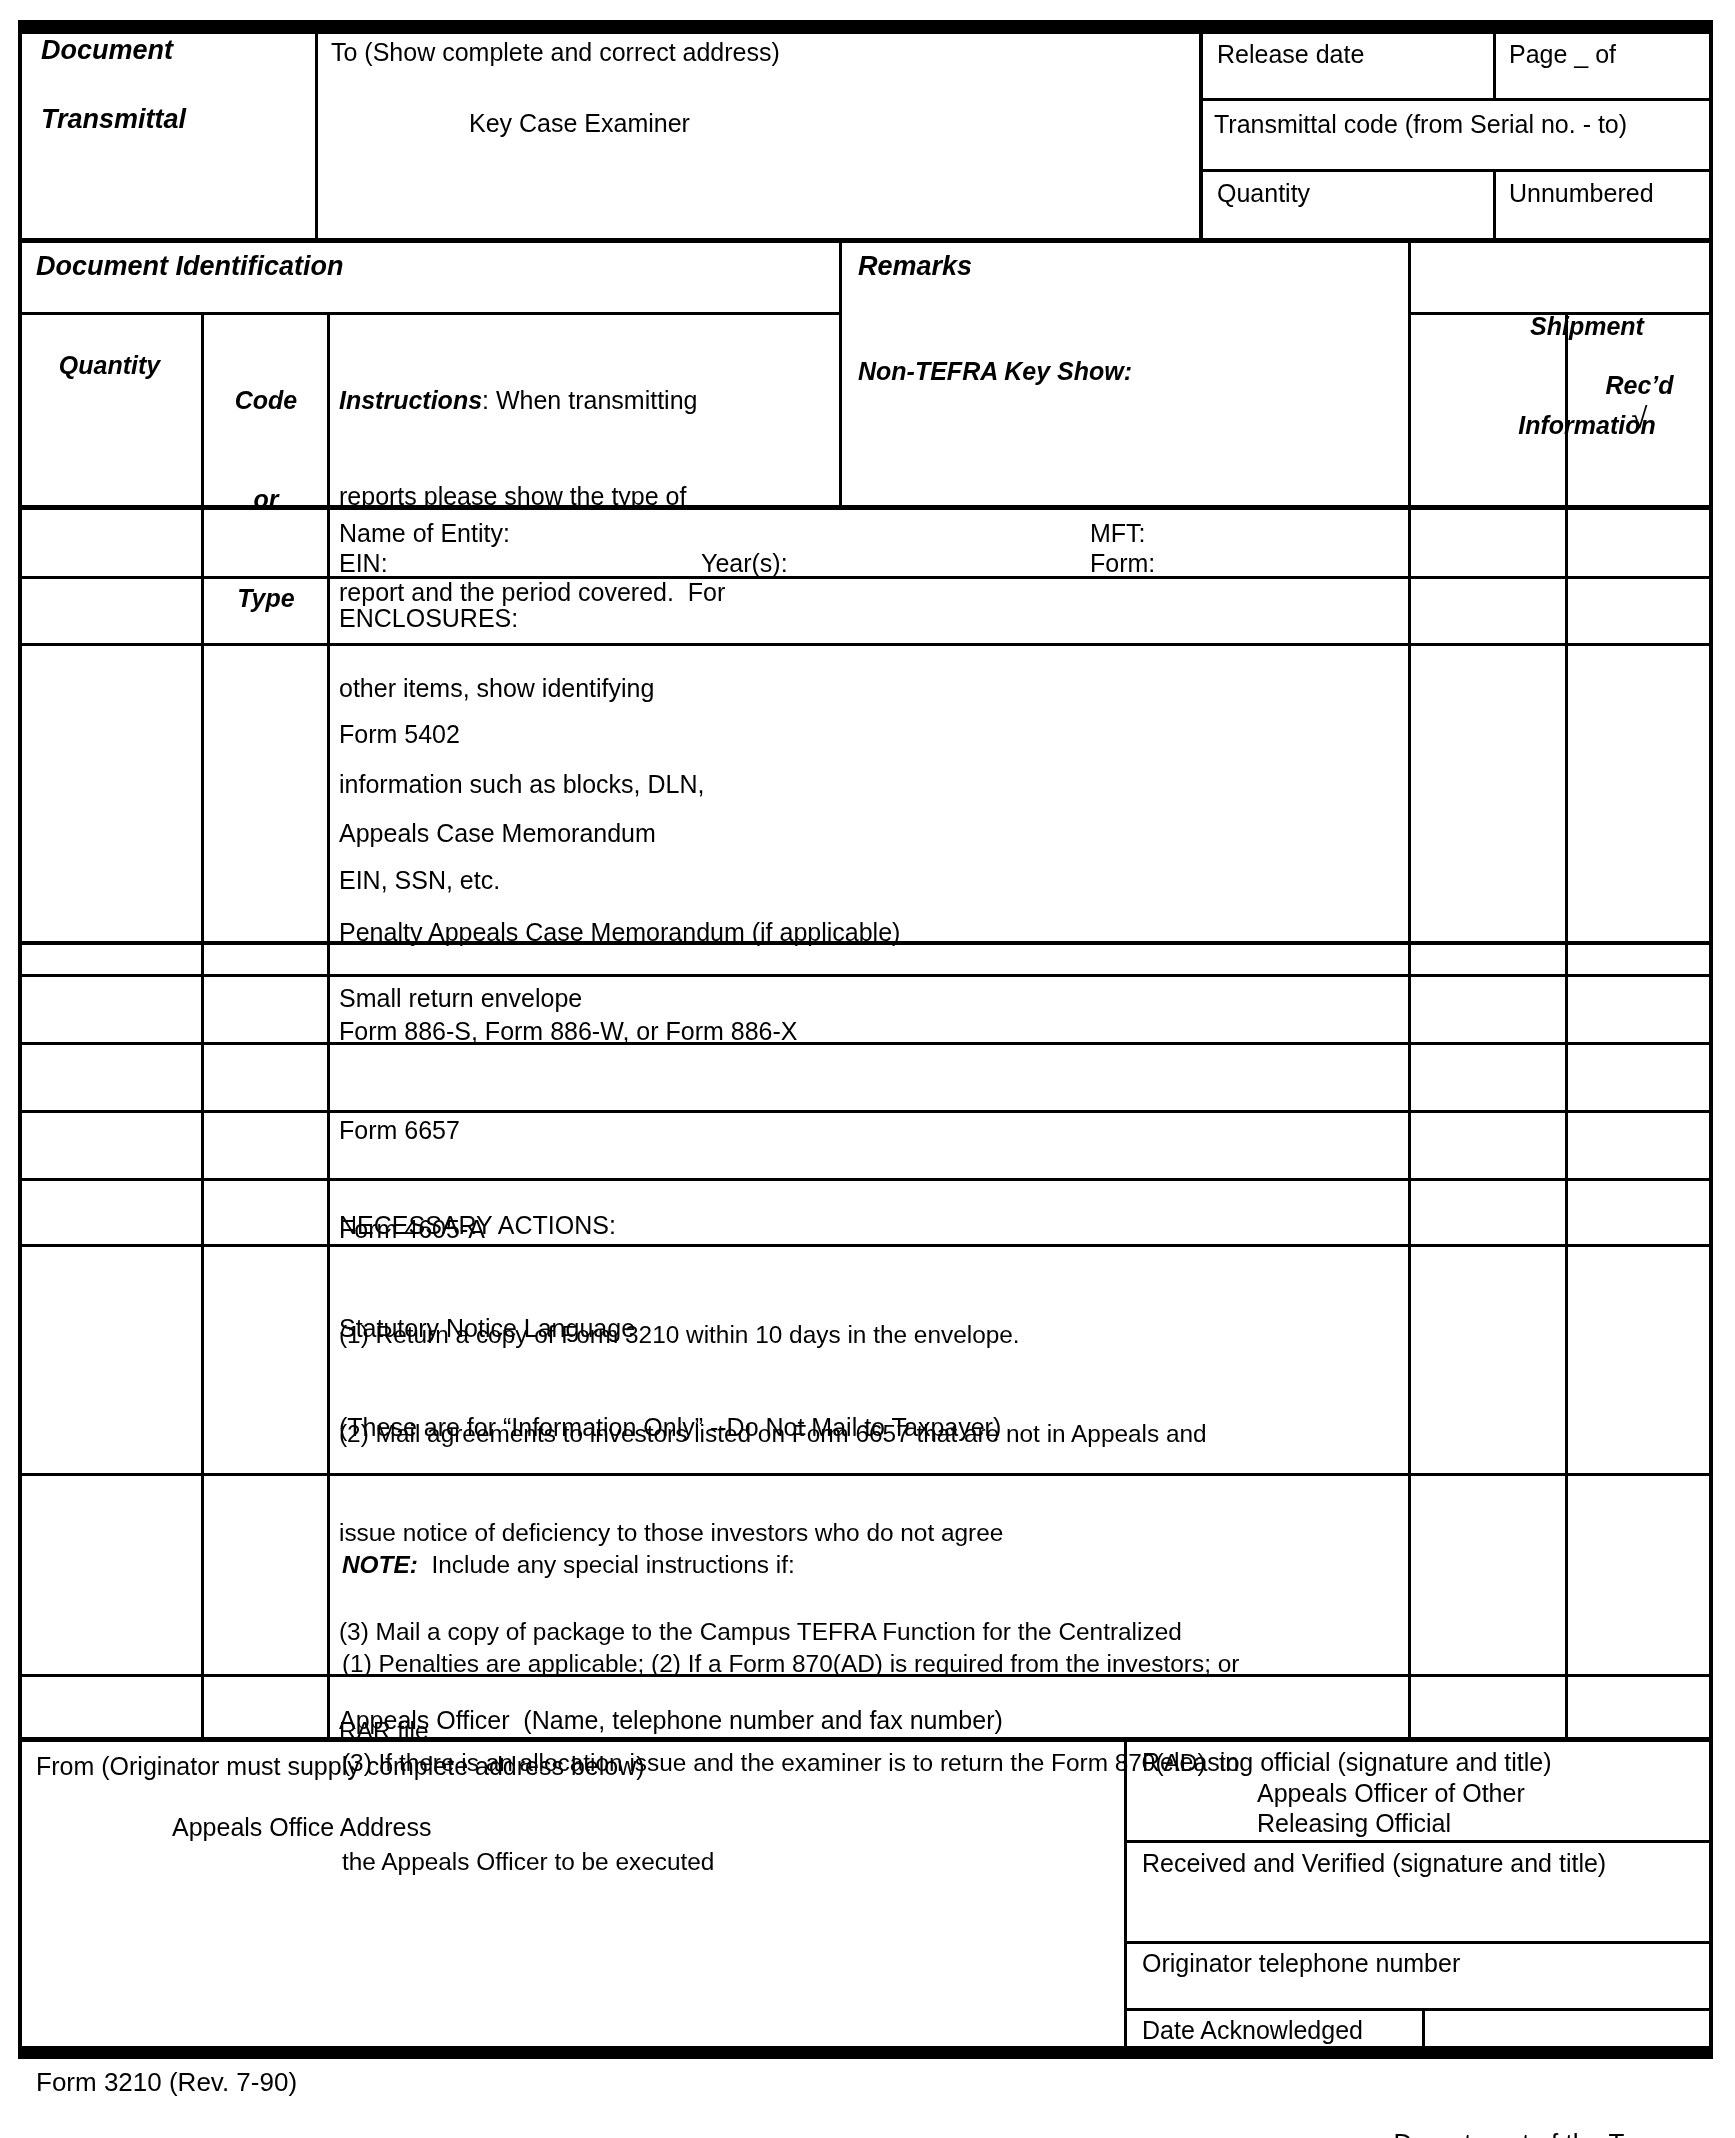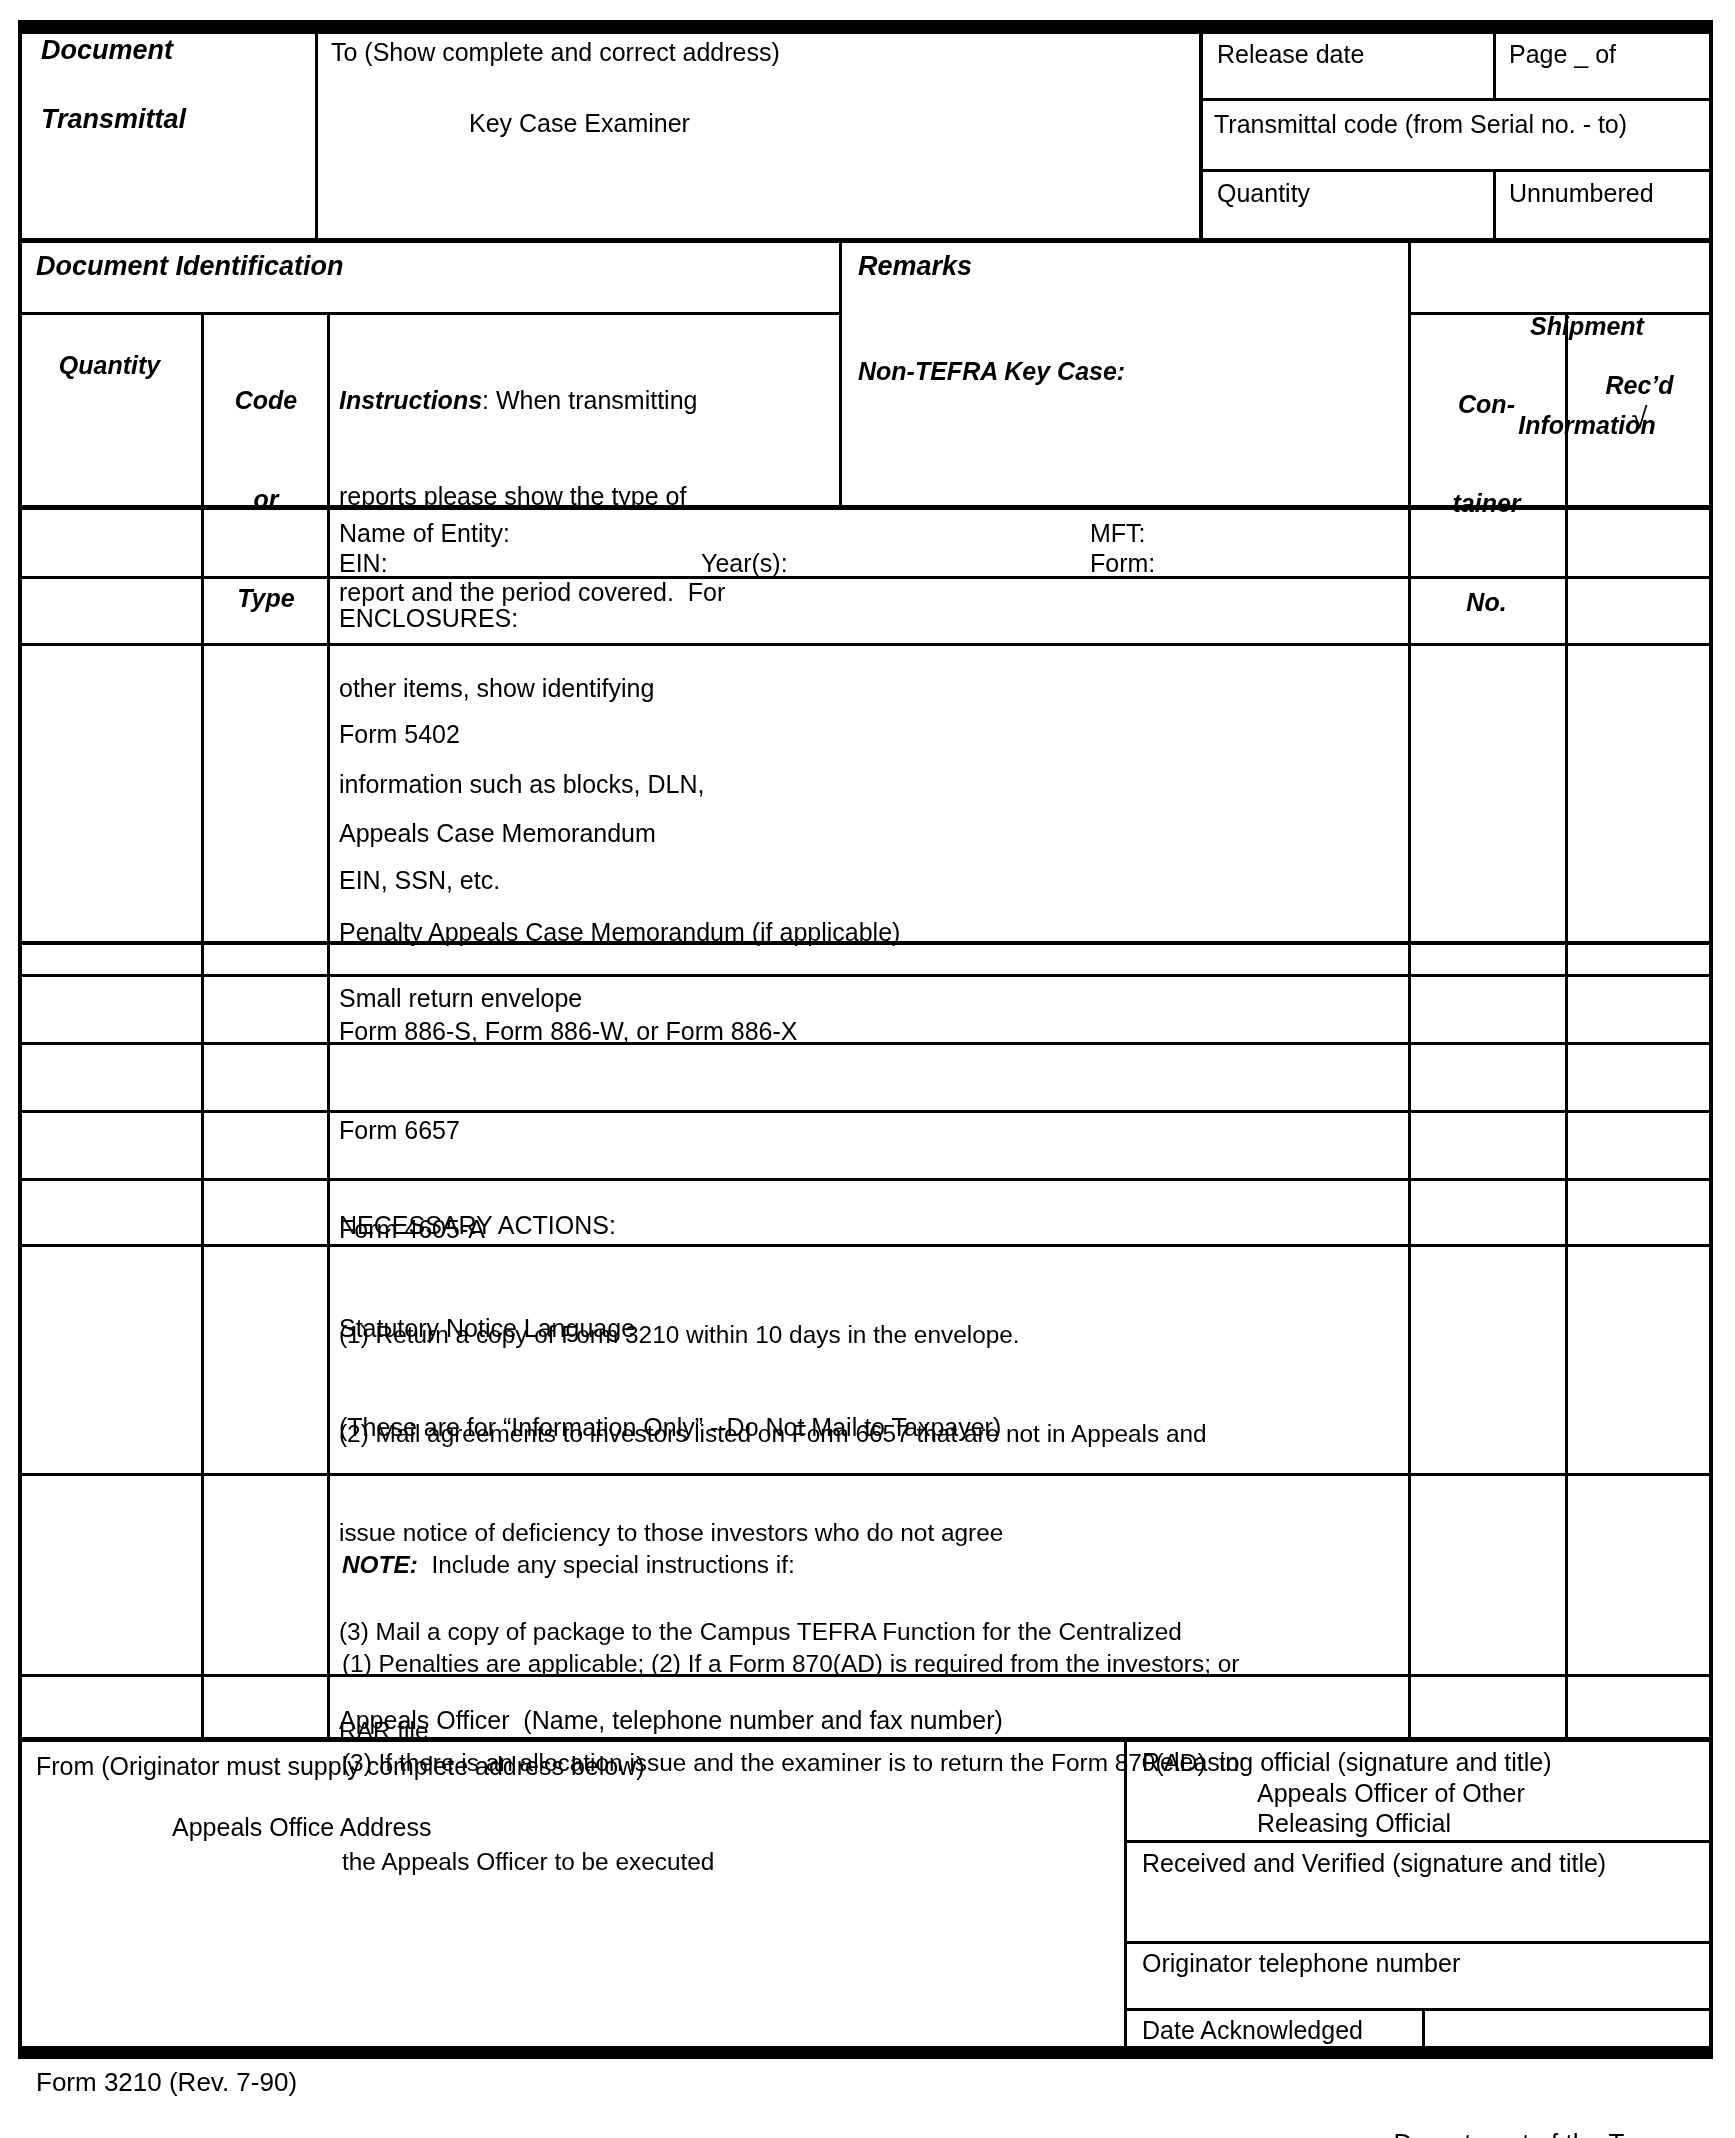--- a/index.html
+++ b/index.html
@@ -78,29 +78,24 @@
     <div>Type</div>
   </div>
   <div class="t" style="left:339px;top:320px;line-height:32px">
     <div><span class="b">Instructions</span><span>: When transmitting</span></div>
     <div>reports please show the type of</div>
     <div>report and the period covered.  For</div>
     <div>other items, show identifying</div>
     <div>information such as blocks, DLN,</div>
     <div>EIN, SSN, etc.</div>
   </div>
-  <div class="t b c" style="left:1411px;top:322px;width:151px">
-    <div>Con-</div>
-    <div>tainer</div>
-    <div>No.</div>
-  </div>
   <div class="t b c" style="left:1568px;top:369px;width:143px">Rec’d</div>
   <div class="t c chk" style="left:1568px;top:402px;width:143px">√</div>
 
-  <div class="t b" style="left:858px;top:355px">Non-TEFRA Key Case:</div>
+  <div class="t b" style="left:858px;top:355px">Non-TEFRA Key Show:</div>
 
   <div class="t" style="left:339px;top:517px">Name of Entity:</div>
   <div class="t" style="left:1090px;top:517px">MFT:</div>
   <div class="t" style="left:339px;top:547px">EIN:</div>
   <div class="t" style="left:701px;top:547px">Year(s):</div>
   <div class="t" style="left:1090px;top:547px">Form:</div>
 
   <div class="t" style="left:339px;top:602px">ENCLOSURES:</div>
   <div class="t" style="left:339px;top:652px">
     <div>Form 5402</div>

